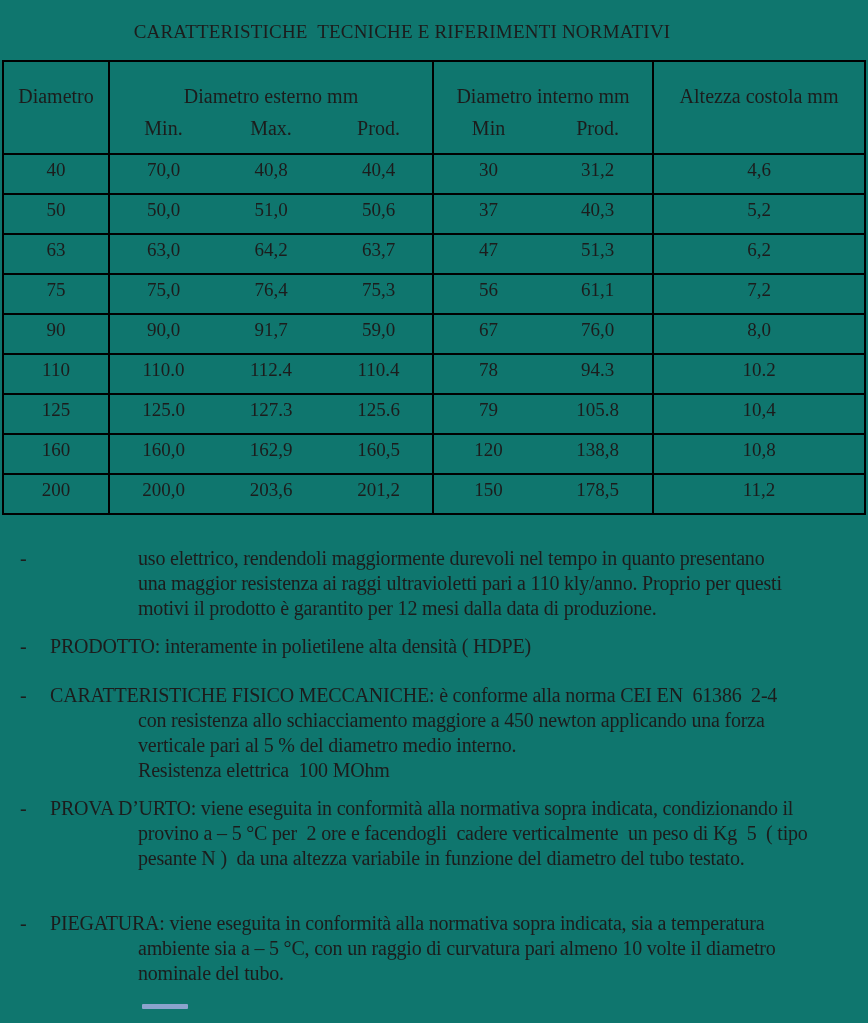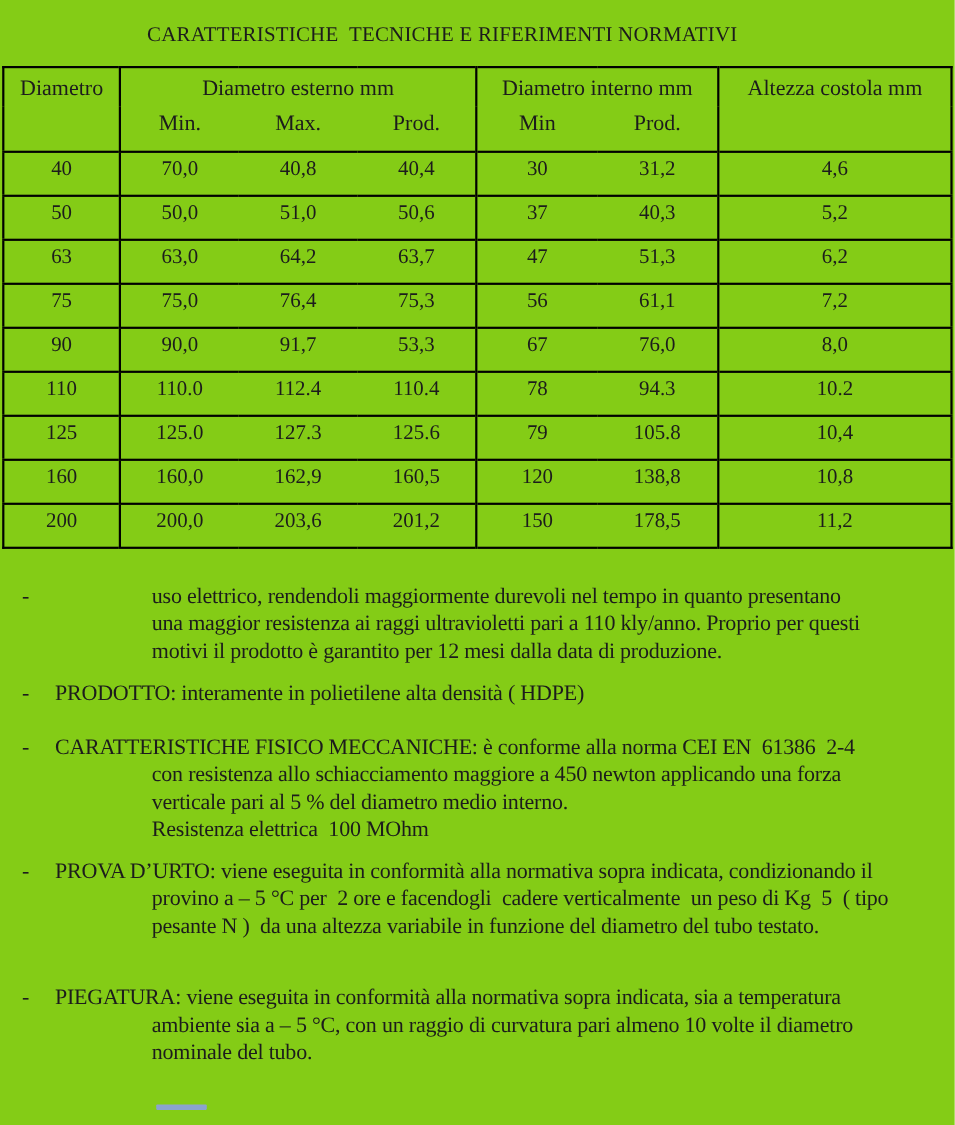--- a/index.html
+++ b/index.html
@@ -7,21 +7,21 @@
     padding: 0;
     background: #fdfdfd;
     font-family: "Liberation Serif", "DejaVu Serif", serif;
     color: #1c1c1c;
   }
   #page {
     position: relative;
     width: 868px;
     height: 1023px;
     overflow: hidden;
-    background: #84cc16;
+    background: #0f766e;
   }
   #doc-title {
     margin-top: 21px;
     text-align: center;
     transform: translateX(-32px);
     font-size: 19px;
     letter-spacing: 0.2px;
     white-space: pre-wrap;
     font-weight: normal;
   }
@@ -39,21 +39,21 @@
   #spec-table th, #spec-table td {
     font-weight: normal;
     text-align: center;
     padding: 0;
     white-space: pre-wrap;
   }
   #spec-table thead th {
     font-size: 20px;
     vertical-align: top;
   }
-  #spec-table tr.head-groups th { padding-top: 7px; height: 28px; }
+  #spec-table tr.head-groups th { padding-top: 23px; height: 28px; }
   #spec-table tr.head-sub th { height: 36px; padding-top: 4px; vertical-align: top; }
   #spec-table .br { border-right: 2px solid #000; }
   #spec-table tbody td {
     border-top: 2px solid #000;
     font-size: 19px;
     height: 34px;
     vertical-align: top;
     padding-top: 4px;
   }
   #sections {
@@ -153,21 +153,21 @@
           <td>76,4</td>
           <td class="br">75,3</td>
           <td>56</td>
           <td class="br">61,1</td>
           <td>7,2</td>
         </tr>
         <tr>
           <td class="br">90</td>
           <td>90,0</td>
           <td>91,7</td>
-          <td class="br">53,3</td>
+          <td class="br">59,0</td>
           <td>67</td>
           <td class="br">76,0</td>
           <td>8,0</td>
         </tr>
         <tr>
           <td class="br">110</td>
           <td>110.0</td>
           <td>112.4</td>
           <td class="br">110.4</td>
           <td>78</td>

